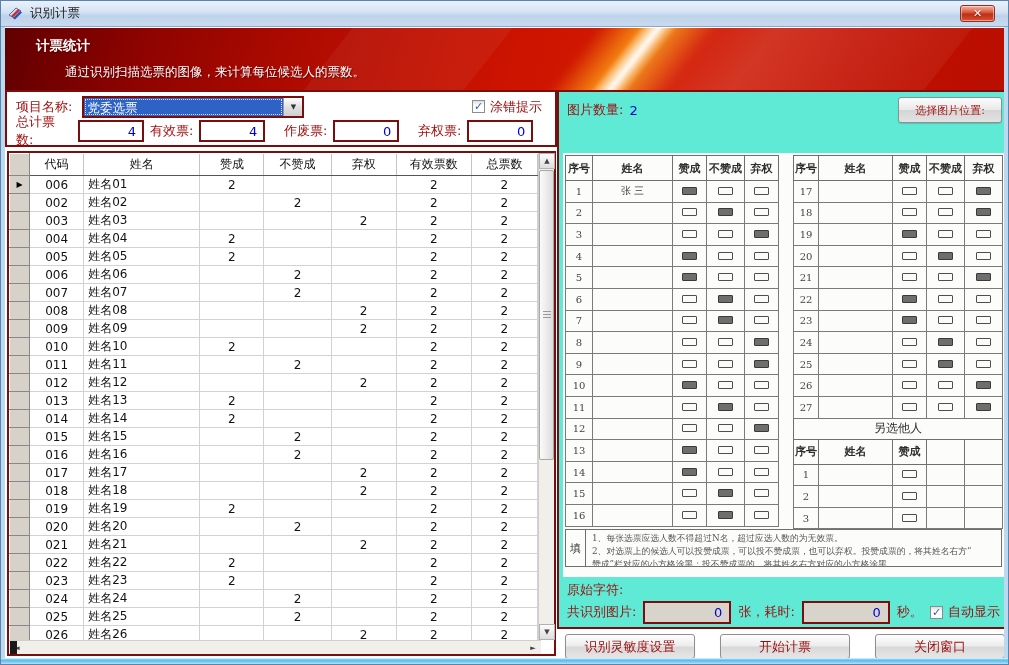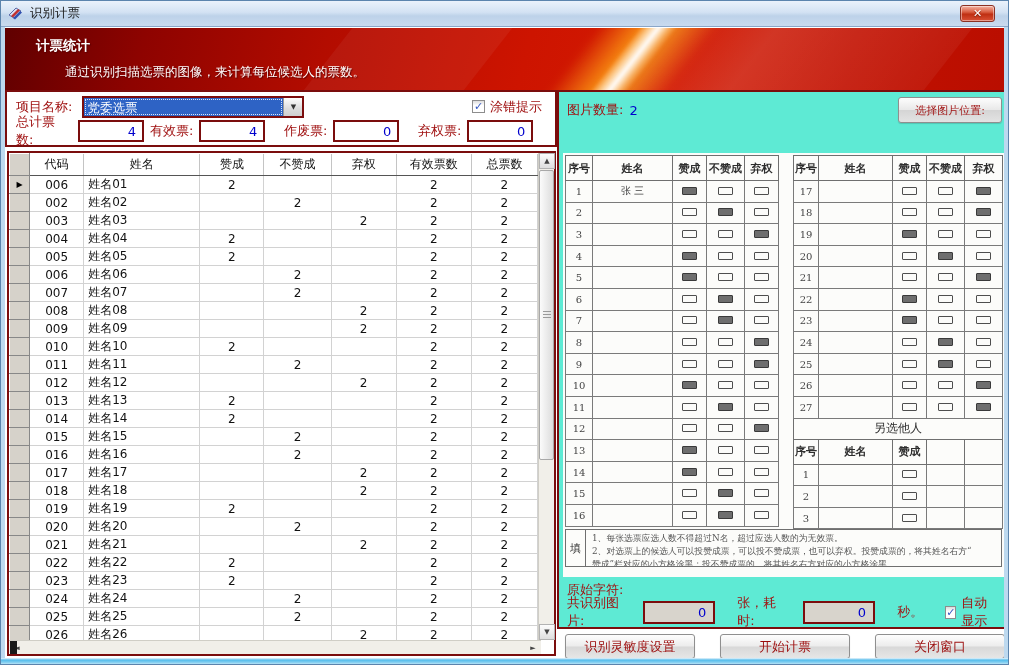--- a/index.html
+++ b/index.html
@@ -103,21 +103,21 @@
   .bx { display:inline-block; width:15px; height:8px; border:1px solid #4e4e4e; background:#fbfbf9; border-radius:1px; }
   .bx.fill { background:#6e6e6e; border-color:#3a3a3a; }
   .other-band td { height:21px; border:1px solid #6f6f6f; font-weight:normal; font-size:12px; color:#2d2d2d; }
   .note-box { position:absolute; left:2px; top:376px; width:437px; height:38px; border:1px solid #6f6f6f;
     display:flex; overflow:hidden; background:#fcfcfa; }
   .note-side { width:20px; border-right:1px solid #6f6f6f; display:flex; align-items:center; justify-content:center;
     font-size:11px; color:#2d2d2d; flex:none; }
   .note-text { flex:1; padding:2px 6px; font-size:8.8px; line-height:13px; color:#555; overflow:hidden; white-space:nowrap; }
 
   .raw-label { position:absolute; left:8px; top:489px; font-size:13px; }
-  .recog-row { position:absolute; left:8px; right:8px; top:508px; height:24px; display:flex; align-items:center; gap:22px; }
+  .recog-row { position:absolute; left:8px; right:8px; top:508px; height:24px; display:flex; align-items:center; gap:7px; }
   .recog-box { width:88px; height:23px; border:2px solid #7b0d0d; background:#d8d4cc; color:#0000cd;
     font-size:13px; text-align:right; padding:2px 7px 0 2px; }
   .recog-row .chk-wrap { margin-left:auto; }
 
   .btn-row { position:absolute; left:560px; top:544px; width:440px; height:26px; display:flex; justify-content:space-between; }
   .dlg-btn { width:130px; height:25px; border:1px solid #8f8f8f; border-radius:3px;
     background:linear-gradient(#fefefe,#ececec 48%,#d8d8d8 52%,#e6e6e6); color:#9b0b0b; font-size:13px;
     display:flex; align-items:center; justify-content:center; box-shadow:0 1px 1px rgba(0,0,0,.18); }
 </style>
 </head>

